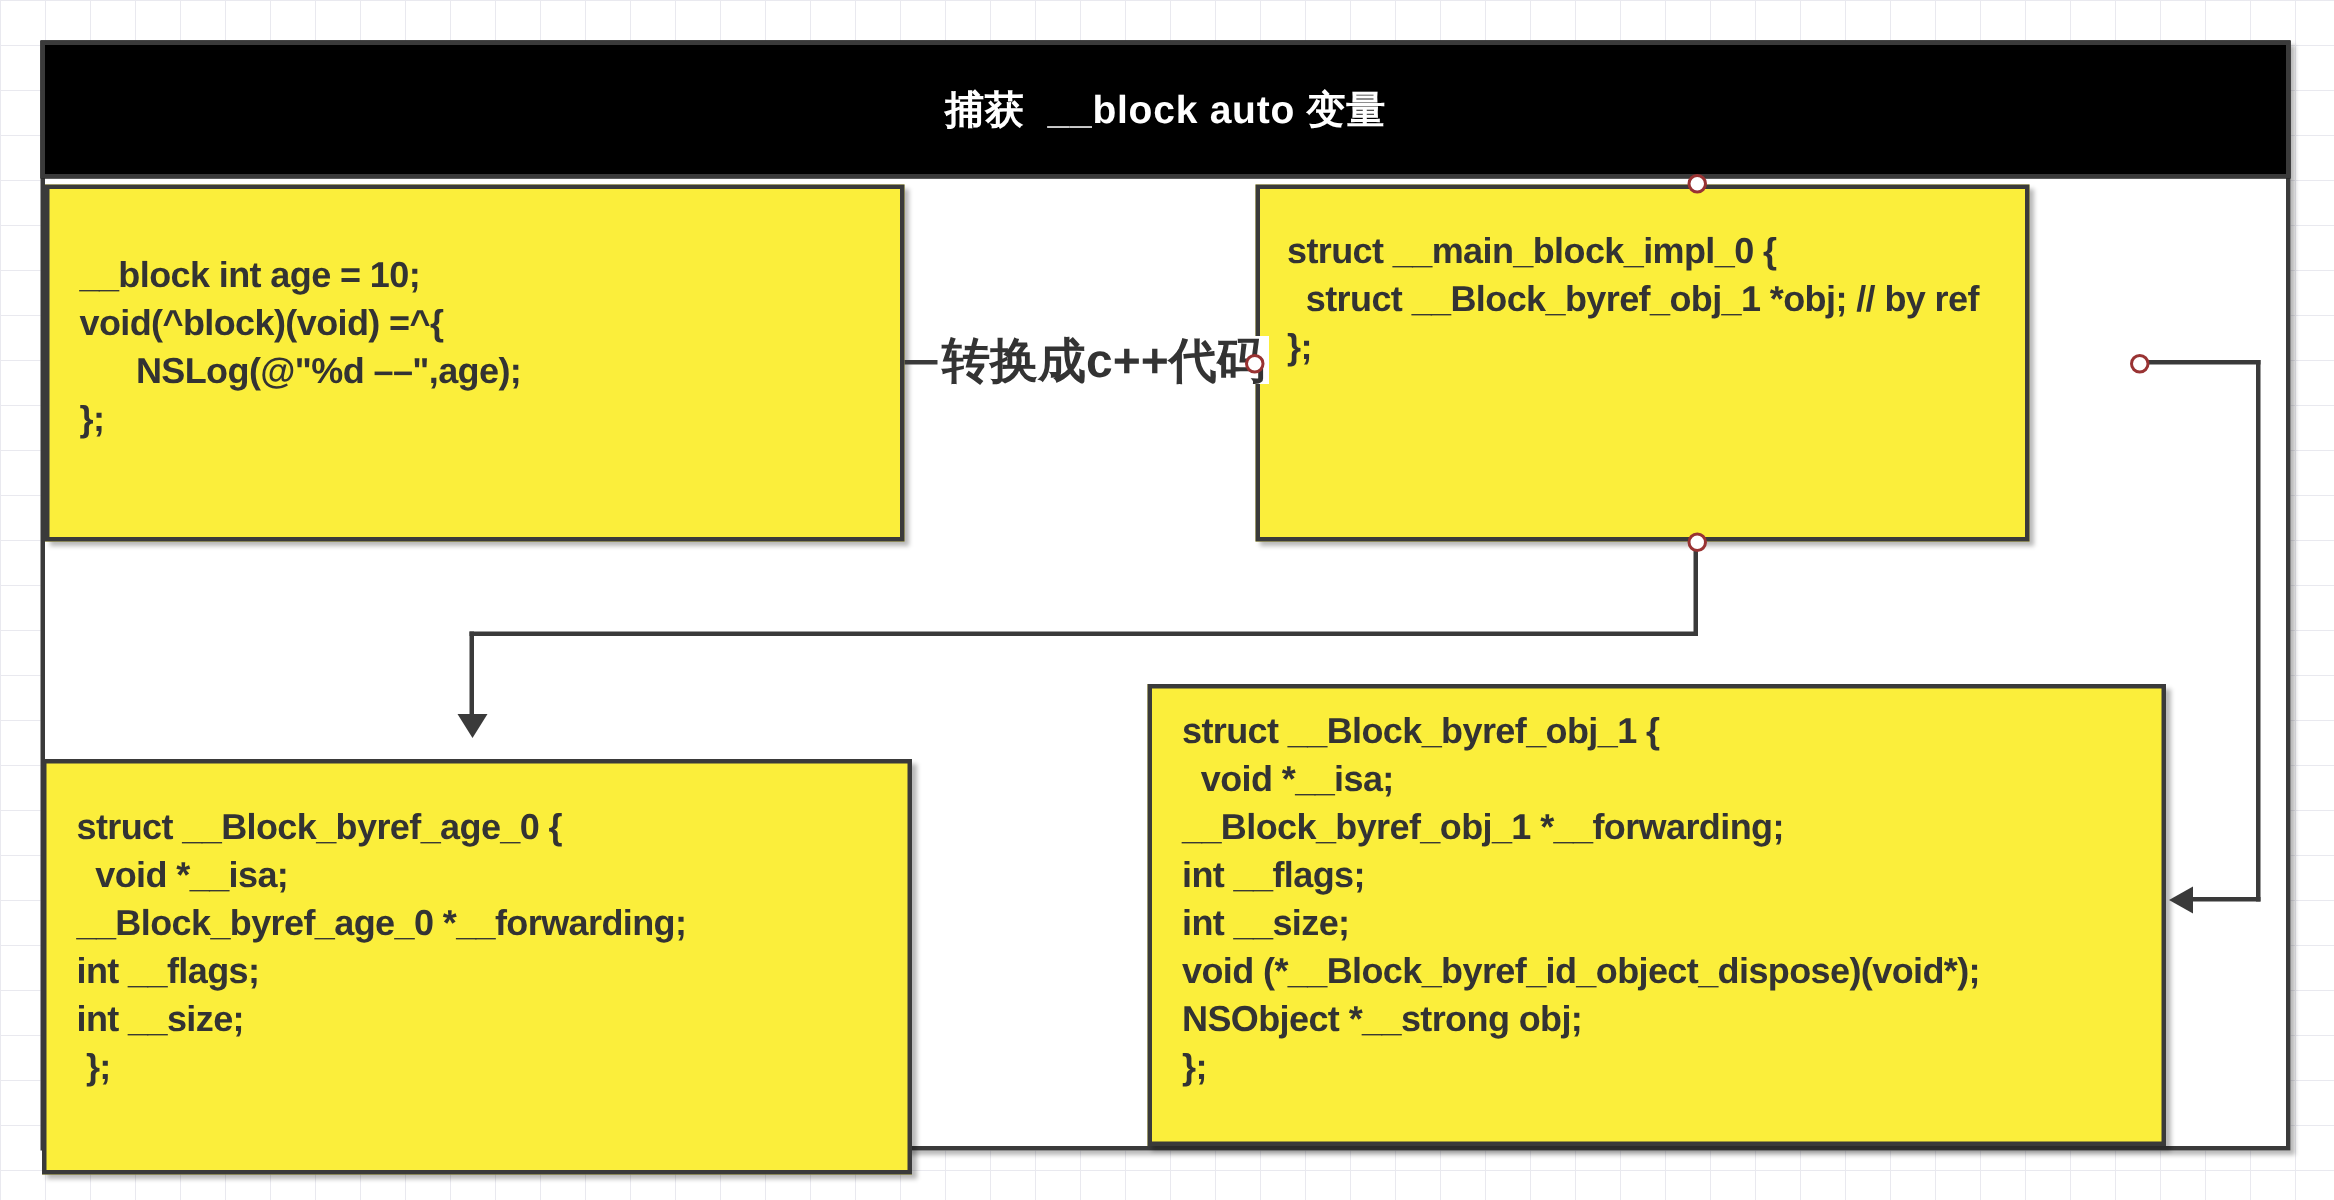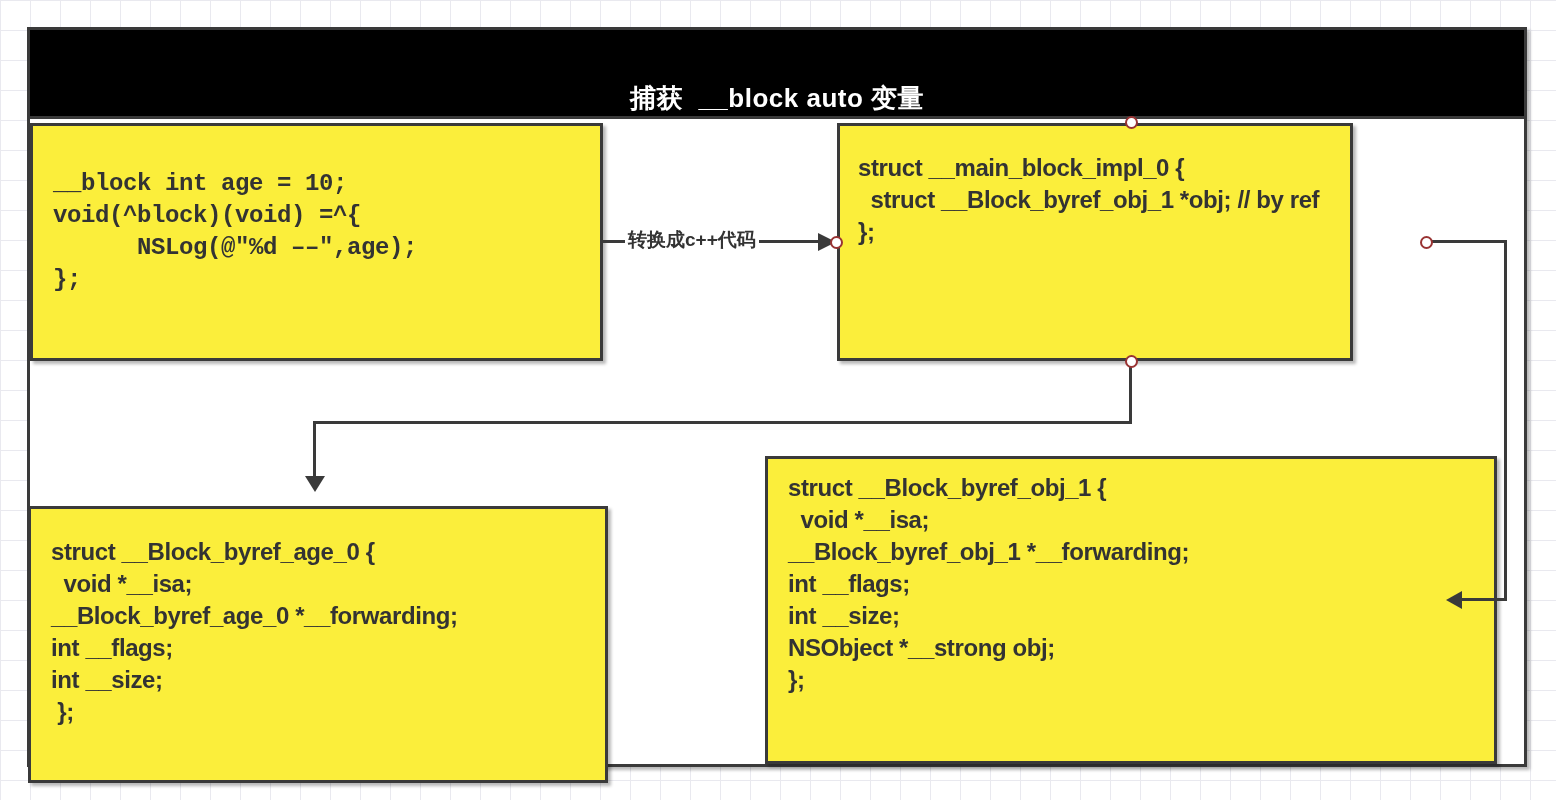--- a/index.html
+++ b/index.html
@@ -38,21 +38,21 @@
     box-shadow: 3px 3px 3px rgba(0,0,0,0.28);
   }
 
   .title-bar {
     position: absolute;
     left: 27px; top: 27px;
     width: 1500px; height: 92px;
     background: var(--title-bg);
     border: 3px solid var(--box-border);
     display: flex;
-    align-items: flex-end;
+    align-items: center;
     justify-content: center;
   }
   .title-bar span {
     color: var(--title-text);
     font-size: 26px;
     font-weight: bold;
     white-space: pre;
     letter-spacing: 0.5px;
   }
 
@@ -63,38 +63,38 @@
     box-shadow: 3px 3px 3px rgba(0,0,0,0.28);
     color: var(--code-text);
     font-size: 24px;
     font-weight: bold;
     line-height: 32px;
     letter-spacing: -0.4px;
     overflow: hidden;
   }
   .node .code-line { white-space: pre; }
 
-  .node-tl { left: 30px;  top: 123px; width: 573px; height: 238px; padding: 42px 8px 0 20px; font-family: Liberation Mono, monospace; }
+  .node-tl { left: 30px;  top: 123px; width: 573px; height: 238px; padding: 42px 8px 0 20px; }
   .node-tr { left: 837px; top: 123px; width: 516px; height: 238px; padding: 26px 8px 0 18px; }
   .node-bl { left: 28px;  top: 490px; width: 580px; height: 277px; padding: 27px 8px 0 20px; margin-top: 16px; }
-  .node-br { left: 765px; top: 456px; width: 732px; height: 308px; padding: 13px 6px 0 20px; }
+  .node-br { left: 765px; top: 456px; width: 679px; height: 308px; padding: 13px 6px 0 20px; }
 
   .seg { position: absolute; background: var(--connector); z-index: 3; }
 
   .arrow { position: absolute; width: 0; height: 0; z-index: 3; }
   .arrow-right { border-top: 9px solid transparent; border-bottom: 9px solid transparent; border-left: 18px solid var(--connector); }
   .arrow-down  { border-left: 10px solid transparent; border-right: 10px solid transparent; border-top: 16px solid var(--connector); }
   .arrow-left  { border-top: 9px solid transparent; border-bottom: 9px solid transparent; border-right: 16px solid var(--connector); }
 
   .edge-label {
     position: absolute;
     left: 625px; top: 224px;
     background: #ffffff;
     color: var(--code-text);
-    font-size: 19px;
+    font-size: 32px;
     font-weight: bold;
     line-height: 32px;
     padding: 0 3px;
     z-index: 4;
     white-space: pre;
   }
 
   .port {
     position: absolute;
     width: 13px; height: 13px;
@@ -136,20 +136,21 @@
       <div class="code-line">int __size;</div>
       <div class="code-line"> };</div>
     </div>
 
   <div class="node node-br">
       <div class="code-line">struct __Block_byref_obj_1 {</div>
       <div class="code-line">  void *__isa;</div>
       <div class="code-line">__Block_byref_obj_1 *__forwarding;</div>
       <div class="code-line">int __flags;</div>
       <div class="code-line">int __size;</div>
+      <div class="code-line">void (*__Block_byref_id_object_dispose)(void*);</div>
       <div class="code-line">NSObject *__strong obj;</div>
       <div class="code-line">};</div>
     </div>
 
   <div class="seg" style="left:603px; top:240px; width:218px; height:3px;"></div>
   <div class="arrow arrow-right" style="left:818px; top:233px;"></div>
   <div class="edge-label">转换成c++代码</div>
 
   <div class="seg" style="left:1129px; top:361px; width:3px; height:63px;"></div>
   <div class="seg" style="left:313px; top:421px; width:819px; height:3px;"></div>

